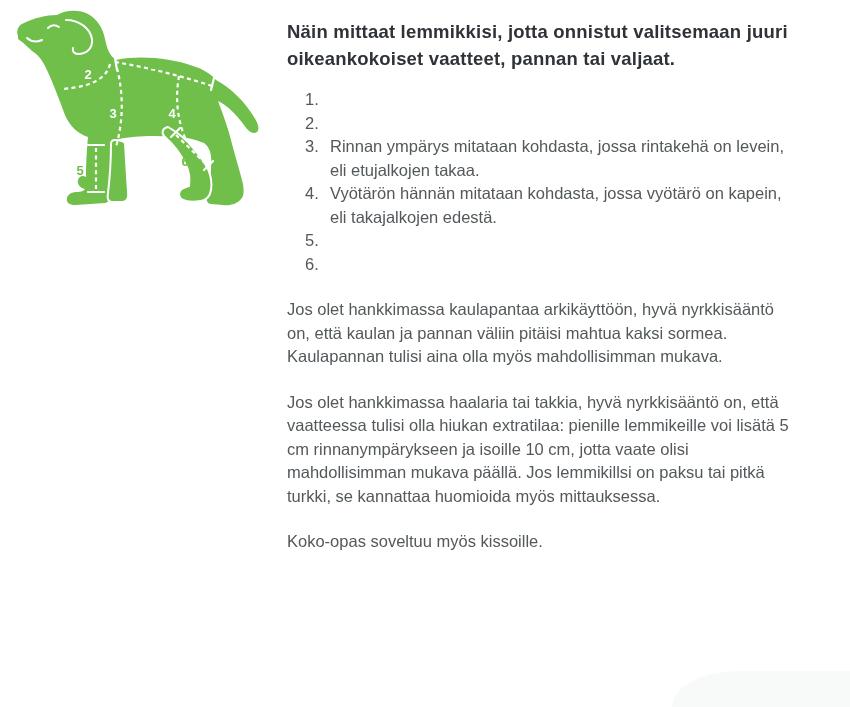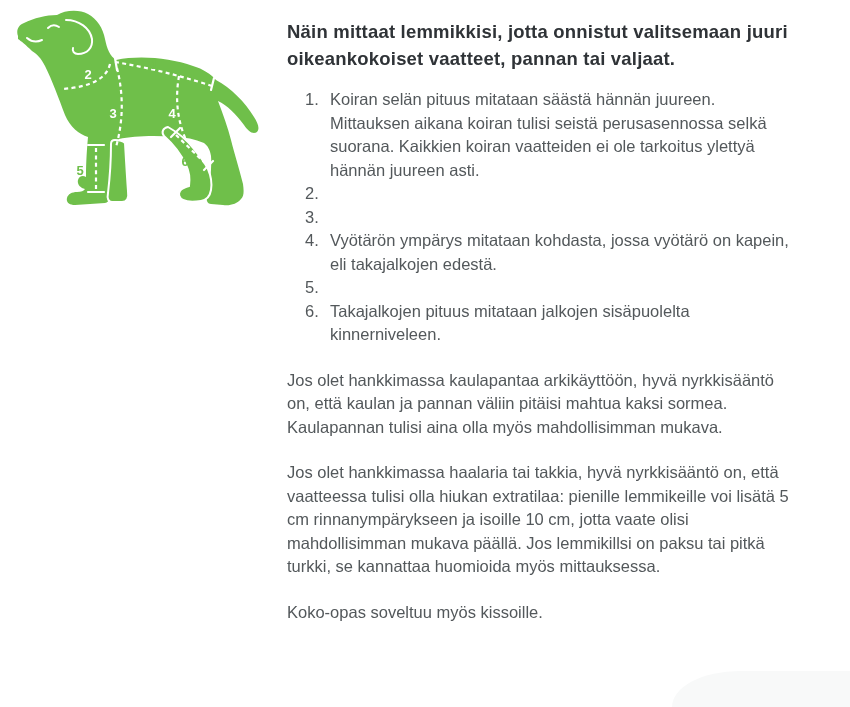--- a/index.html
+++ b/index.html
@@ -140,43 +140,39 @@
   </svg>
 </div>
 
 <div class="content">
   <h1 class="title">Näin mittaat lemmikkisi, jotta onnistut valitsemaan juuri
 oikeankokoiset vaatteet, pannan tai valjaat.</h1>
 
   <div class="measure-list">
     <div class="m-row">
       <span class="m-num">1.</span>
-      <span class="m-txt">Koiran selän pituus mitataan säästä hännän juureen.
-Mittauksen aikana koiran tulisi seistä perusasennossa selkä
-suorana. Kaikkien koiran vaatteiden ei ole tarkoitus ylettyä
-hännän juureen asti.</span>
     </div>
     <div class="m-row">
       <span class="m-num">2.</span>
     </div>
     <div class="m-row">
       <span class="m-num">3.</span>
+      <span class="m-txt">Rinnan ympärys mitataan kohdasta, jossa rintakehä on levein,
+eli etujalkojen takaa.</span>
     </div>
     <div class="m-row">
       <span class="m-num">4.</span>
-      <span class="m-txt">Vyötärön ympärys mitataan kohdasta, jossa vyötärö on kapein,
+      <span class="m-txt">Vyötärön hännän mitataan kohdasta, jossa vyötärö on kapein,
 eli takajalkojen edestä.</span>
     </div>
     <div class="m-row">
       <span class="m-num">5.</span>
     </div>
     <div class="m-row">
       <span class="m-num">6.</span>
-      <span class="m-txt">Takajalkojen pituus mitataan jalkojen sisäpuolelta
-kinnerniveleen.</span>
     </div>
   </div>
 
   <p class="para">Jos olet hankkimassa kaulapantaa arkikäyttöön, hyvä nyrkkisääntö
 on, että kaulan ja pannan väliin pitäisi mahtua kaksi sormea.
 Kaulapannan tulisi aina olla myös mahdollisimman mukava.</p>
   <p class="para">Jos olet hankkimassa haalaria tai takkia, hyvä nyrkkisääntö on, että
 vaatteessa tulisi olla hiukan extratilaa: pienille lemmikeille voi lisätä 5
 cm rinnanympärykseen ja isoille 10 cm, jotta vaate olisi
 mahdollisimman mukava päällä. Jos lemmikillsi on paksu tai pitkä

